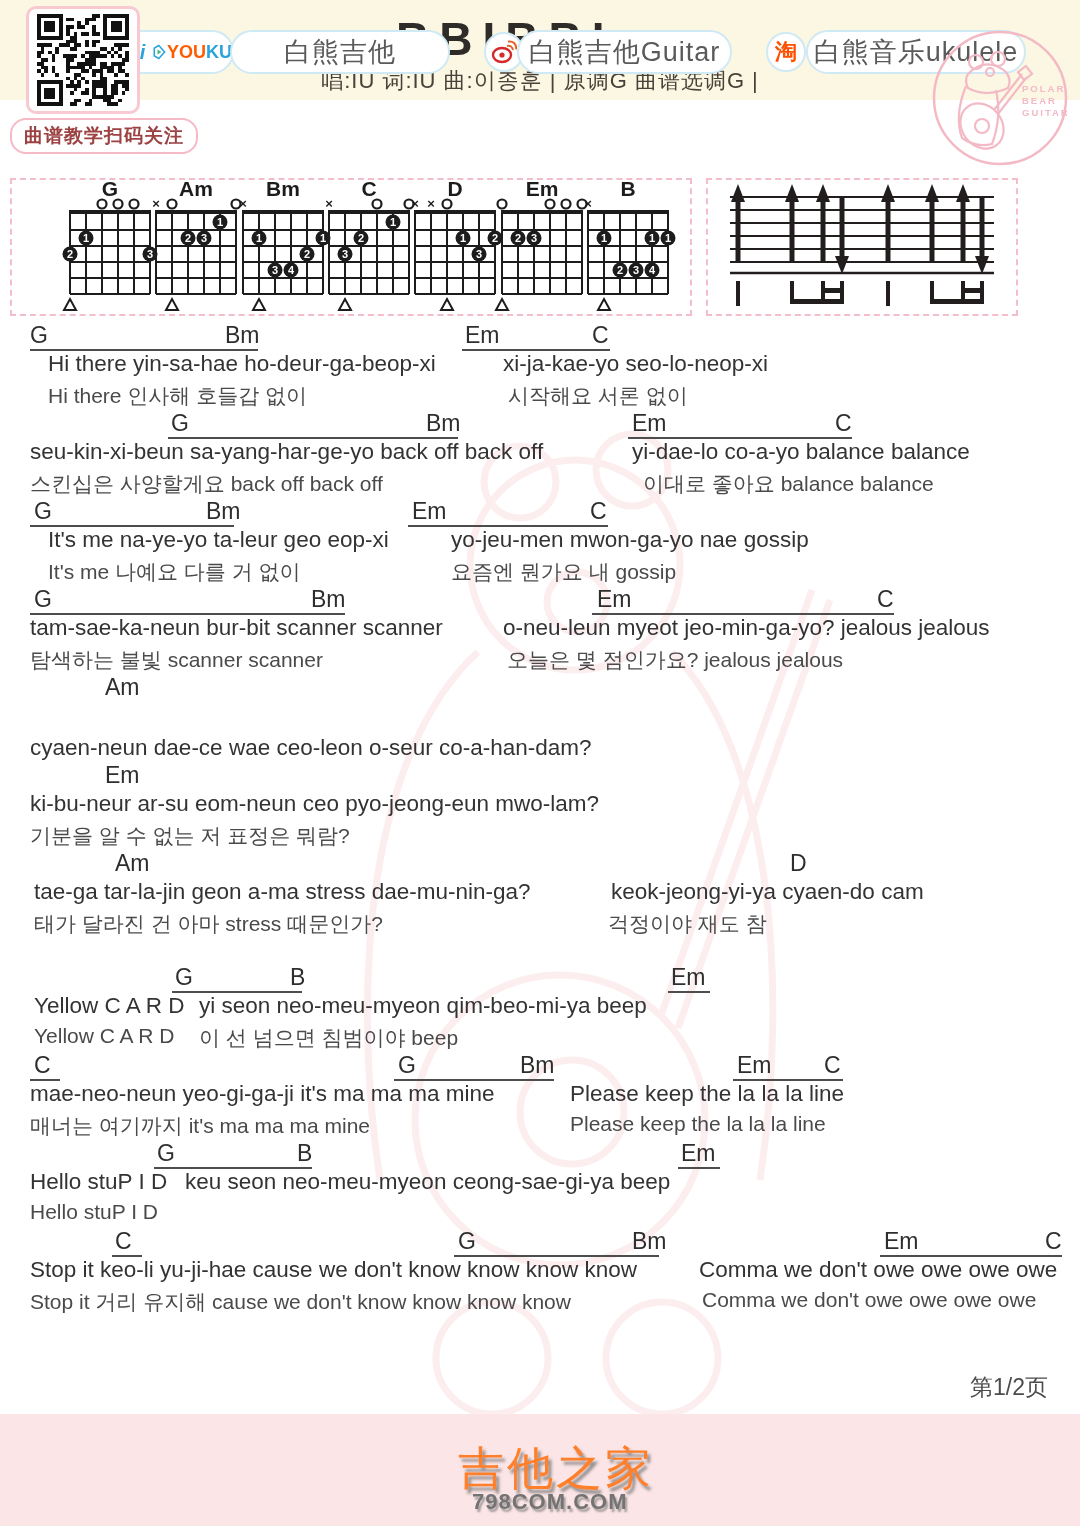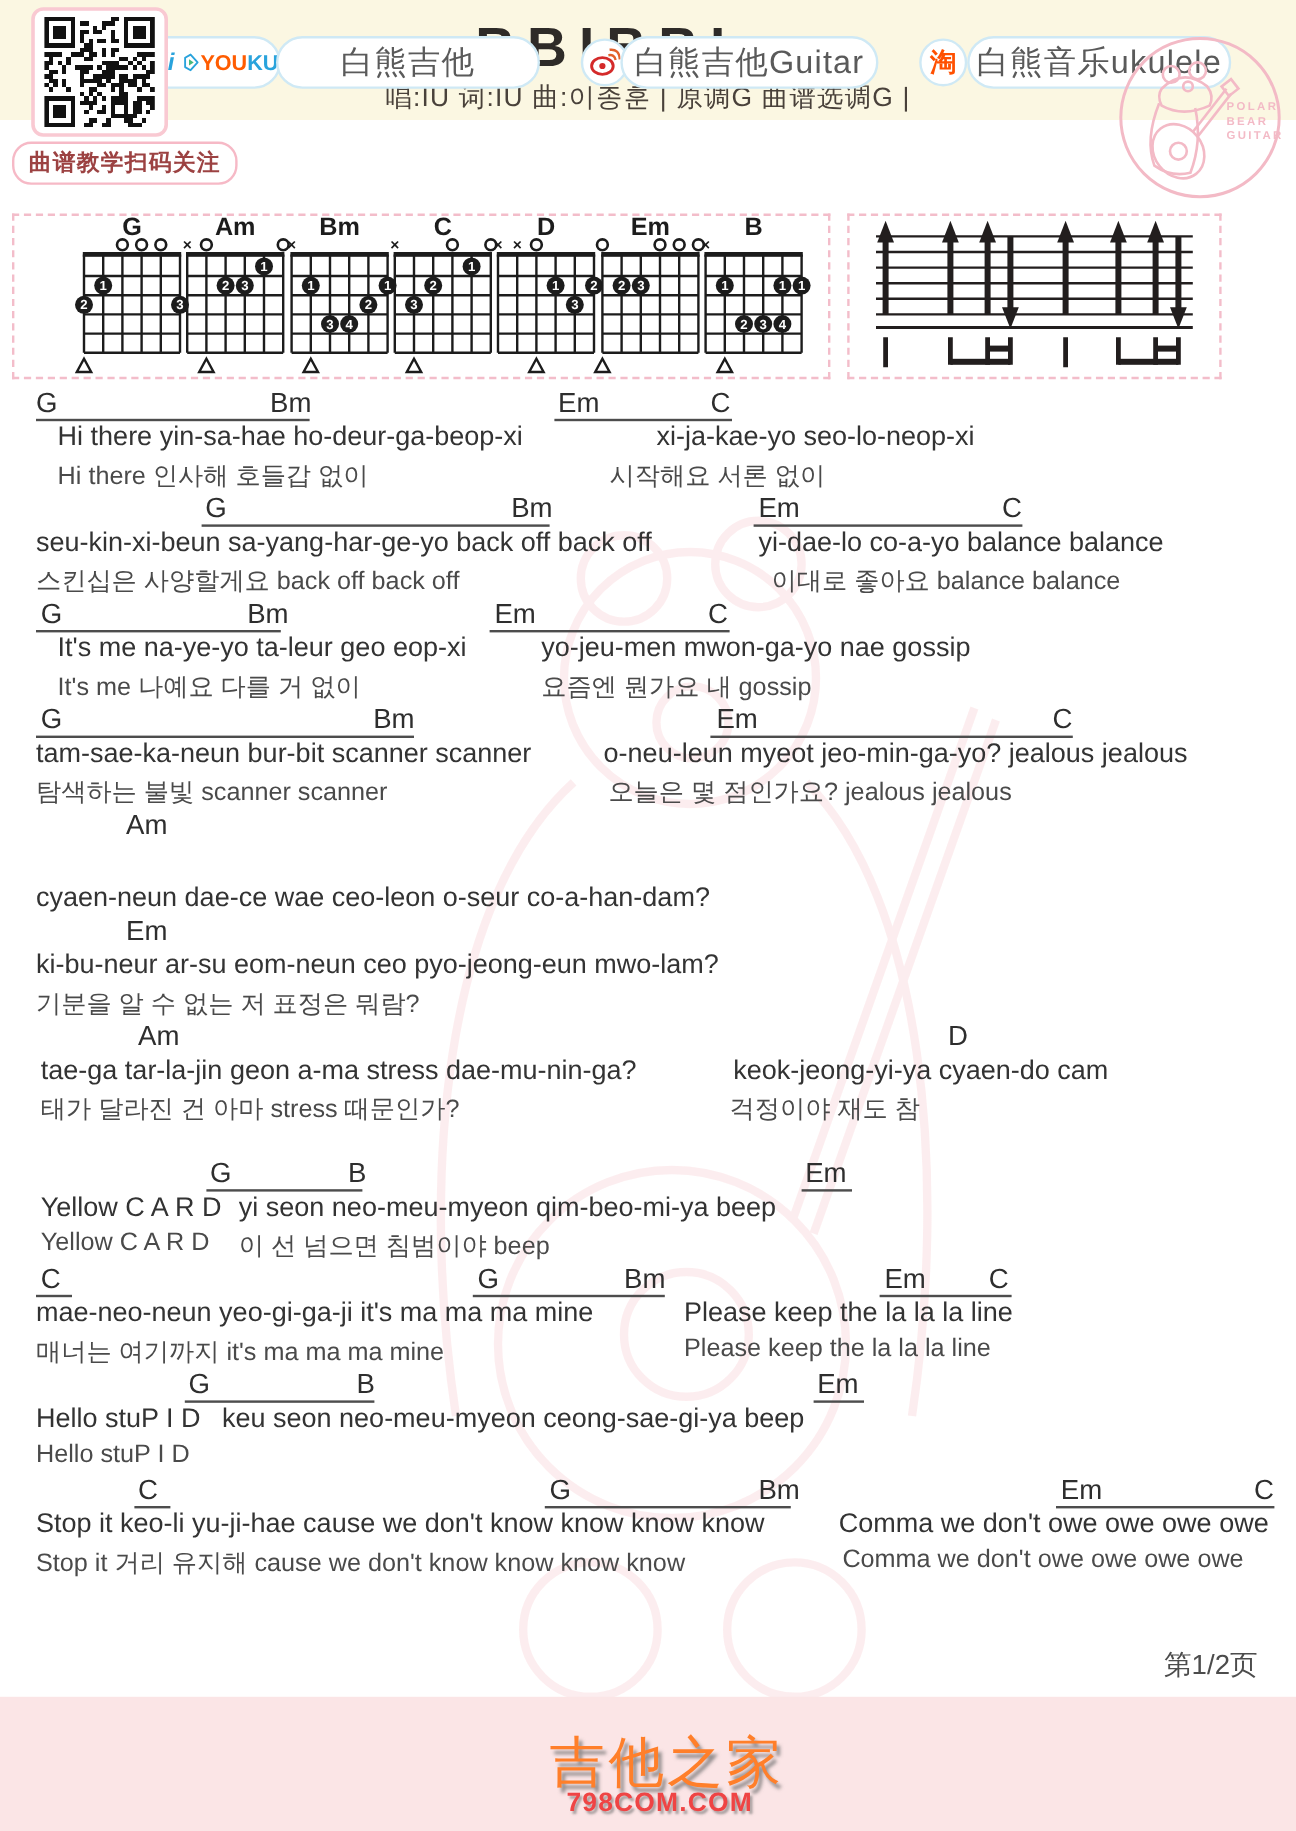--- a/index.html
+++ b/index.html
@@ -42,21 +42,21 @@
   .pill-label{font-size:27px;color:#5a5a5a;letter-spacing:1px;}
   .icon-circle{position:absolute;top:32px;width:40px;height:40px;background:#fff;border:2px solid #cfe9f5;
     border-radius:50%;box-sizing:border-box;display:flex;align-items:center;justify-content:center;z-index:2;}
   .bili-word{font-size:20px;font-weight:bold;color:#29a3dc;margin:0 6px 0 8px;font-style:italic;}
   .youku-you{font-size:18px;font-weight:bold;color:#ff5c00;}
   .youku-ku{font-size:18px;font-weight:bold;color:#29a3dc;}
   .taobao-char{font-size:22px;font-weight:bold;color:#ff5000;}
 
   .wm1{position:absolute;left:458px;top:1438px;z-index:4;font-size:46px;font-weight:normal;color:#ff7f2a;
     letter-spacing:3px;text-shadow:3px 4px 3px rgba(110,110,110,0.75);}
-  .wm2{position:absolute;left:472px;top:1489px;z-index:4;font-size:22px;font-weight:bold;color:#ef4444;
+  .wm2{position:absolute;left:472px;top:1489px;z-index:4;font-size:22px;font-weight:bold;color:#737373;
     letter-spacing:1px;text-shadow:2px 3px 2px rgba(110,110,110,0.6);}
 </style>
 </head>
 <body>
 
 <div class="header-band"></div>
 
 <div class="qr-frame">
   <svg id="qr-svg" width="92" height="92" viewBox="0 0 25 25" shape-rendering="crispEdges">
       <rect x="0" y="0" width="25" height="25" fill="#fff"></rect>
@@ -546,21 +546,21 @@
     <div class="line chord" style="top: 322px;">
       <div class="rule" style="left: 30px; width: 228px;"></div>
       <div class="rule" style="left: 462px; width: 148px;"></div>
       <span style="left: 30px;">G</span>
       <span style="left: 225px;">Bm</span>
       <span style="left: 465px;">Em</span>
       <span style="left: 592px;">C</span>
     </div>
     <div class="line rom" style="top: 351px;">
       <span style="left: 48px;">Hi there yin-sa-hae ho-deur-ga-beop-xi</span>
-      <span style="left: 503px; margin-left: 44px;">xi-ja-kae-yo seo-lo-neop-xi</span>
+      <span style="left: 503px;">xi-ja-kae-yo seo-lo-neop-xi</span>
     </div>
     <div class="line kor" style="top: 382px;">
       <span style="left: 48px;">Hi there 인사해 호들갑 없이</span>
       <span style="left: 508px;">시작해요 서론 없이</span>
     </div>
     <div class="line chord" style="top: 410px;">
       <div class="rule" style="left: 168px; width: 290px;"></div>
       <div class="rule" style="left: 628px; width: 224px;"></div>
       <span style="left: 171px;">G</span>
       <span style="left: 426px;">Bm</span>

